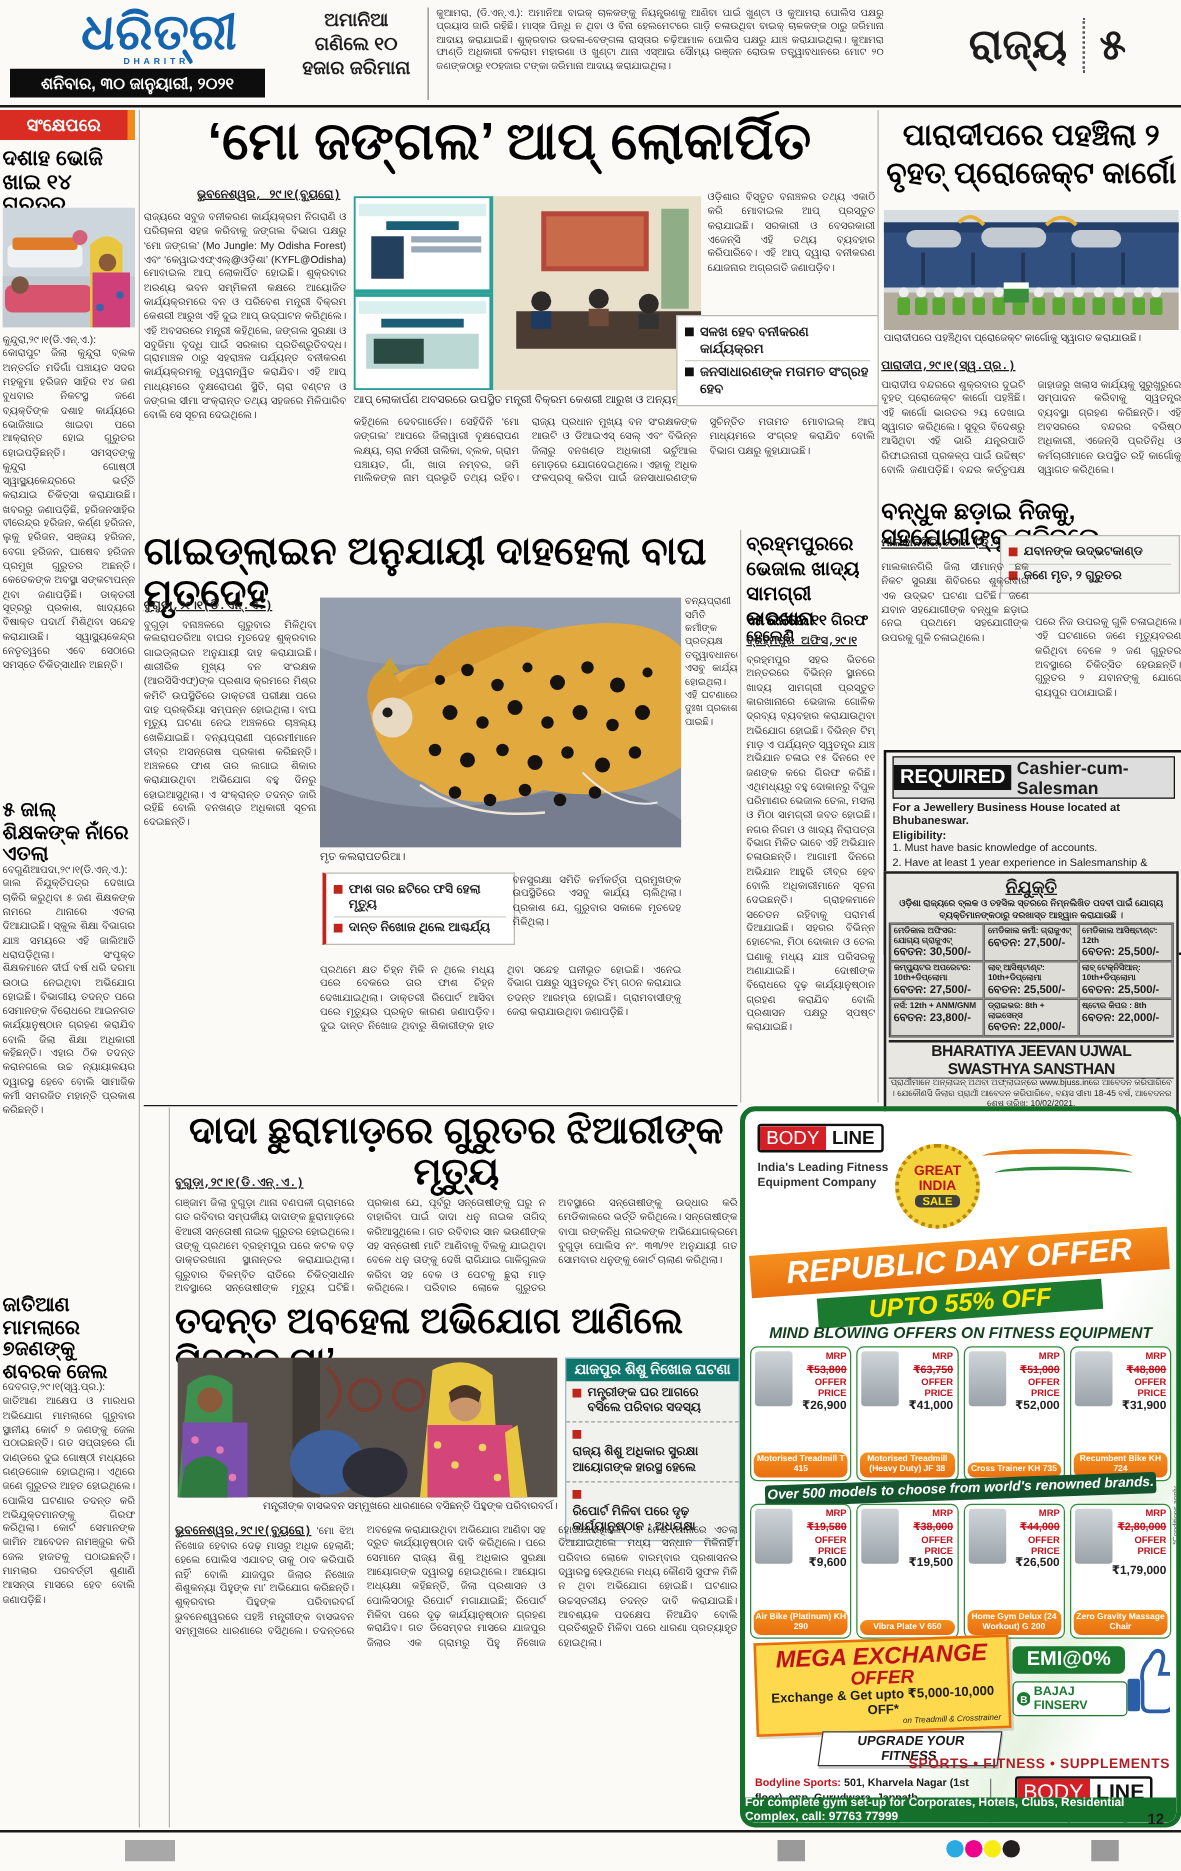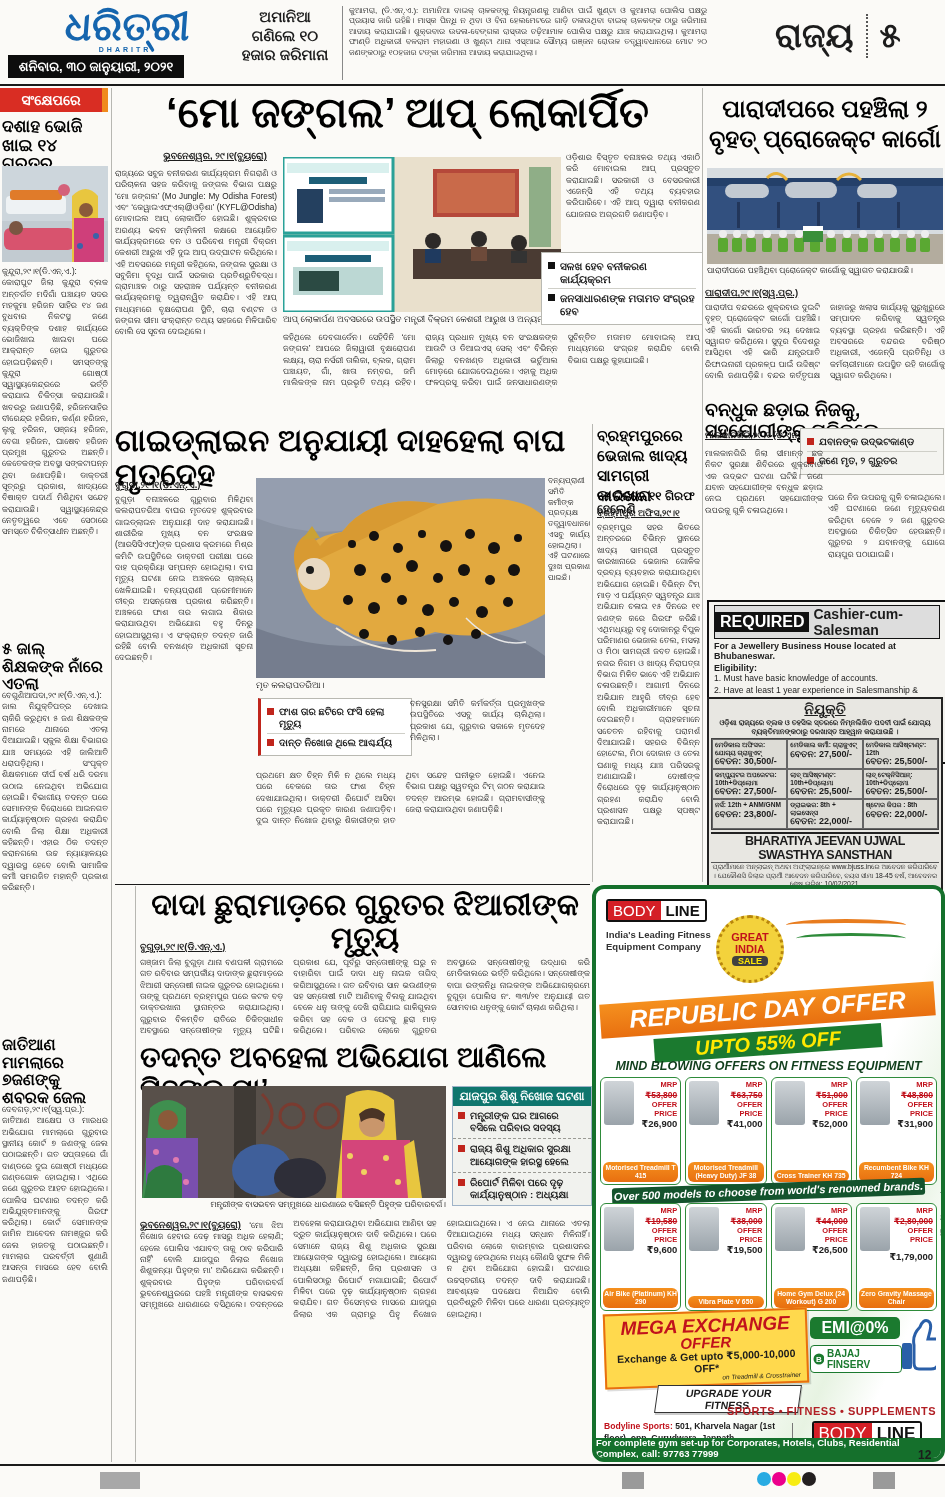--- a/index.html
+++ b/index.html
@@ -1,20 +1,20 @@
 <!DOCTYPE html>
 <html><head>
 <meta charset="utf-8">
 <style>
   html,body{margin:0;padding:0;background:#e9e7e2;}
   .page{position:relative;width:945px;height:1497px;background:#fbfaf7;margin:0 auto;
         font-family:"Liberation Sans","DejaVu Sans",sans-serif;color:#1c1c1c;overflow:hidden;}
   .abs{position:absolute;}
   .jtext{font-size:8.2px;line-height:1.38;text-align:justify;overflow:hidden;color:#222;}
-  .dateline{font-weight:bold;font-size:9.5px;text-decoration:underline;}
+  .dateline{font-weight:bold;font-size:9.5px;text-decoration:underline;font-family:Liberation Mono, monospace;}
   .cap{font-size:8.8px;color:#111;}
   .hl{font-weight:bold;color:#000;line-height:1.1;}
   .vrule{background:#b7b7b2;width:1px;}
   .hrule{background:#1a1a1a;}
   
   .logo-odia{font-size:40px;font-weight:bold;color:#1565ae;transform:skewX(-4deg);line-height:1;}
   .logo-sub{font-size:7px;letter-spacing:3px;color:#1565ae;font-weight:bold;}
   .datebar{background:#0d0d0d;color:#fff;font-weight:bold;font-size:13px;
            display:flex;align-items:center;justify-content:center;}
   .brieft{font-weight:bold;font-size:15px;line-height:1.25;text-align:center;}
@@ -26,21 +26,21 @@
            display:flex;align-items:center;justify-content:center;}
   
   .bulletbox{border:1px solid #b9b9b2;background:#fff;padding:4px 6px;}
   .bulrow{display:flex;gap:5px;align-items:flex-start;font-weight:bold;font-size:10.5px;line-height:1.2;padding:3px 0;}
   .bulrow+.bulrow{border-top:1px solid #cfcfc8;}
   .sq{width:7px;height:7px;background:#111;flex:0 0 auto;margin-top:2px;}
   .sq.red{background:#c0251c;}
   .infobox{border:1px solid #9fb3c8;background:#f1f2ee;}
   .infohdr{background:#0f766e;color:#fff;font-weight:bold;font-size:11.5px;text-align:center;padding:3px 2px;}
   .inforow{display:flex;gap:5px;font-weight:bold;font-size:9.8px;line-height:1.25;padding:4px 5px;}
-  .inforow+.inforow{border-top:1px dashed #9a9a94;}
+  .inforow+.inforow{border-top:1px dashed #9a9a94;flex-direction:column;}
   
   .reqad{border:2px solid #111;background:#f4f3ef;padding:3px 5px;font-family:"Liberation Sans",sans-serif;}
   .reqtitle{display:flex;align-items:center;gap:4px;border:1px solid #111;background:#ddd;}
   .reqword{background:#111;color:#fff;font-weight:bold;font-size:16px;padding:1px 5px;}
   .reqpos{font-weight:bold;font-size:14px;}
   .reqline{font-size:9px;font-weight:bold;margin-top:2px;}
   .reqitem{font-size:8.6px;line-height:1.35;}
   .reqcontact{background:#111;color:#fff;font-weight:bold;font-size:9.5px;padding:2px 4px;margin-top:2px;}
   
   .niyad{border:2px solid #222;background:#e8e7e2;padding:2px;}
@@ -99,21 +99,21 @@
 </style>
 </head>
 <body>
 
 <div class="page">
 
   <div class="abs" style="left:25px;top:6px;width:205px;text-align:center;">
     <div class="logo-odia">ଧରିତ୍ରୀ</div>
     <div class="logo-sub">DHARITRI</div>
   </div>
-  <div class="abs datebar" style="left:8px;top:55px;width:176px;height:23px;">ଶନିବାର, ୩୦ ଜାନୁୟାରୀ, ୨୦୨୧</div>
+  <div class="abs datebar" style="left:8px;top:55px;width:204px;height:23px;">ଶନିବାର, ୩୦ ଜାନୁୟାରୀ, ୨୦୨୧</div>
   <div class="abs brieft" style="left:236px;top:8px;width:98px;height:72px;overflow:hidden;">ଅମାନିଆ ଗଣିଲେ ୧୦ ହଜାର ଜରିମାନା</div>
   <div class="abs briefb" style="left:342px;top:6px;width:358px;height:74px;overflow:hidden;">କୁଆମରା, (ଡି.ଏନ୍.ଏ.): ଅମାନିଆ ବାଇକ୍ ଚାଳକଙ୍କୁ ନିୟନ୍ତ୍ରଣକୁ ଆଣିବା ପାଇଁ ଖୁଣ୍ଟା ଓ କୁଆମରା ପୋଲିସ ପକ୍ଷରୁ ପ୍ରୟାସ ଜାରି ରହିଛି। ମାସ୍କ ପିନ୍ଧି ନ ଥିବା ଓ ବିନା ହେଲମେଟରେ ଗାଡ଼ି ଚଳାଉଥିବା ବାଇକ୍ ଚାଳକଙ୍କ ଠାରୁ ଜରିମାନା ଆଦାୟ କରାଯାଇଛି। ଶୁକ୍ରବାର ଉଦଳା-ବେଙ୍ଗଳା ରାସ୍ତାର ଚଢ଼ିଆମାଳ ପୋଲିସ ପକ୍ଷରୁ ଯାଞ୍ଚ କରାଯାଇଥିଲା। କୁଆମରା ଫାଣ୍ଡି ଅଧିକାରୀ ବଳରାମ ମହାରଣା ଓ ଖୁଣ୍ଟା ଥାନା ଏସ୍‌ଆଇ ସୌମ୍ୟ ରଞ୍ଜନ ରୋଉଳ ତତ୍ତ୍ୱାବଧାନରେ ମୋଟ ୨୦ ଜଣଙ୍କଠାରୁ ୧୦ହଜାର ଟଙ୍କା ଜରିମାନା ଆଦାୟ କରାଯାଇଥିଲା।</div>
   <div class="abs section" style="left:775px;top:10px;height:52px;">
     <span>ରାଜ୍ୟ</span>
     <span class="secdots"></span>
     <span>୫</span>
   </div>
   <div class="abs hrule" style="left:0;top:84px;width:945px;height:2px;"></div>
 
   <div class="abs vrule" style="left:111px;top:88px;height:1374px;"></div>

